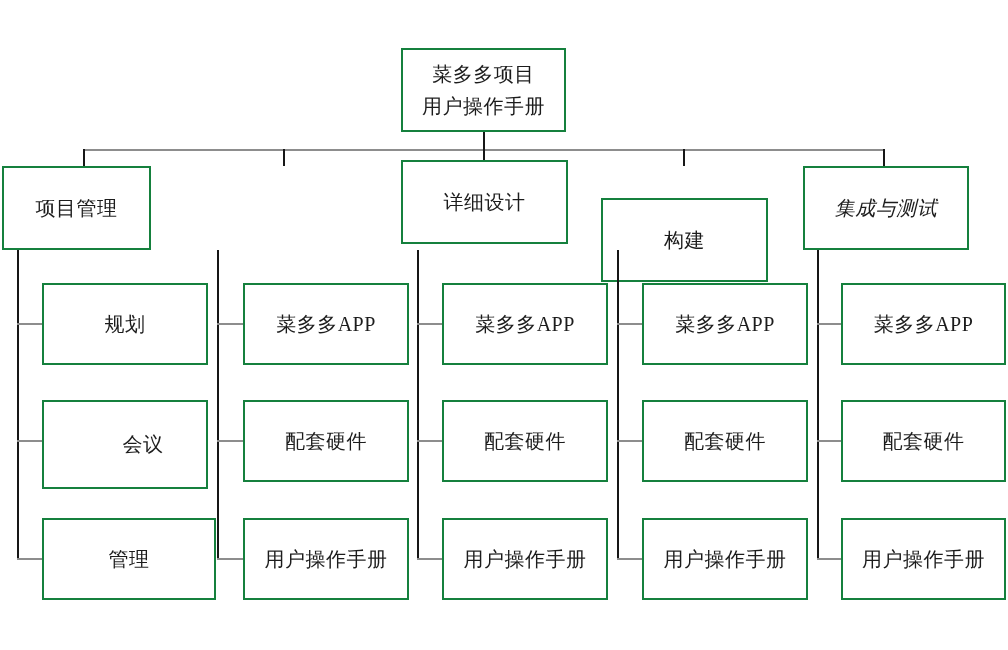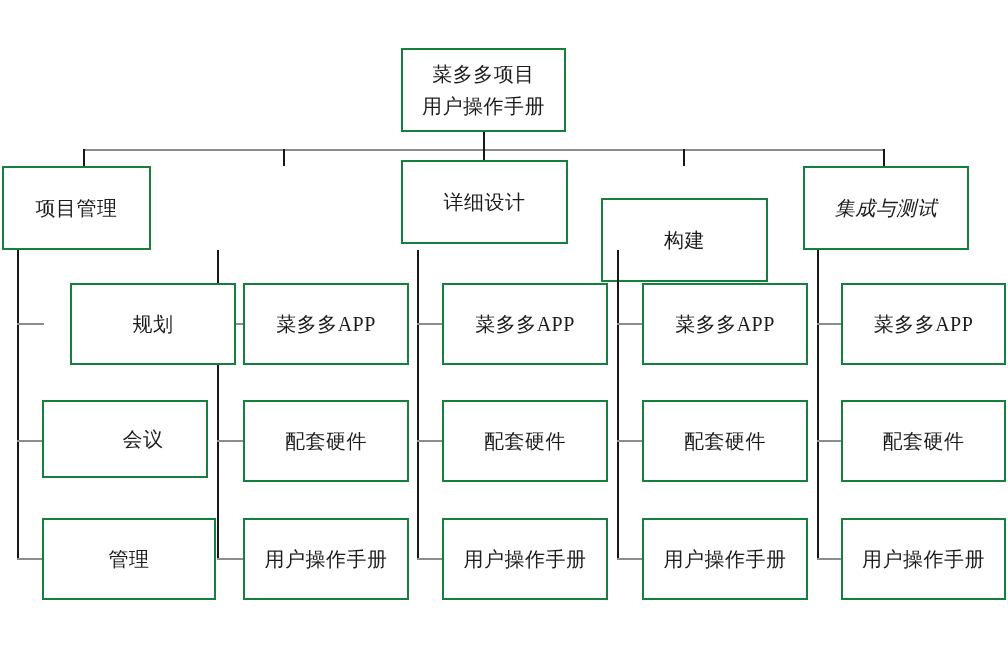--- a/index.html
+++ b/index.html
@@ -70,22 +70,22 @@
   <div class="h" style="left:417px; top:558px; width:27px;"></div>
 
   <div class="h" style="left:617px; top:323px; width:27px;"></div>
   <div class="h" style="left:617px; top:440px; width:27px;"></div>
   <div class="h" style="left:617px; top:558px; width:27px;"></div>
 
   <div class="h" style="left:817px; top:323px; width:26px;"></div>
   <div class="h" style="left:817px; top:440px; width:26px;"></div>
   <div class="h" style="left:817px; top:558px; width:26px;"></div>
 
-  <div class="box" style="left:42px; top:283px; width:166px; height:82px;margin-left:28px;">规划</div>
-  <div class="box" style="left:42px; top:400px; width:166px; height:78px;padding-left:36px;">会议</div>
+  <div class="box" style="left:42px; top:283px; width:166px; height:82px;">规划</div>
+  <div class="box" style="left:42px; top:400px; width:166px; height:89px;padding-left:36px;">会议</div>
   <div class="box" style="left:42px; top:518px; width:174px; height:82px;">管理</div>
 
   <div class="box" style="left:243px; top:283px; width:166px; height:82px;">菜多多APP</div>
   <div class="box" style="left:243px; top:400px; width:166px; height:82px;">配套硬件</div>
   <div class="box" style="left:243px; top:518px; width:166px; height:82px;">用户操作手册</div>
 
   <div class="box" style="left:442px; top:283px; width:166px; height:82px;">菜多多APP</div>
   <div class="box" style="left:442px; top:400px; width:166px; height:82px;">配套硬件</div>
   <div class="box" style="left:442px; top:518px; width:166px; height:82px;">用户操作手册</div>
 

